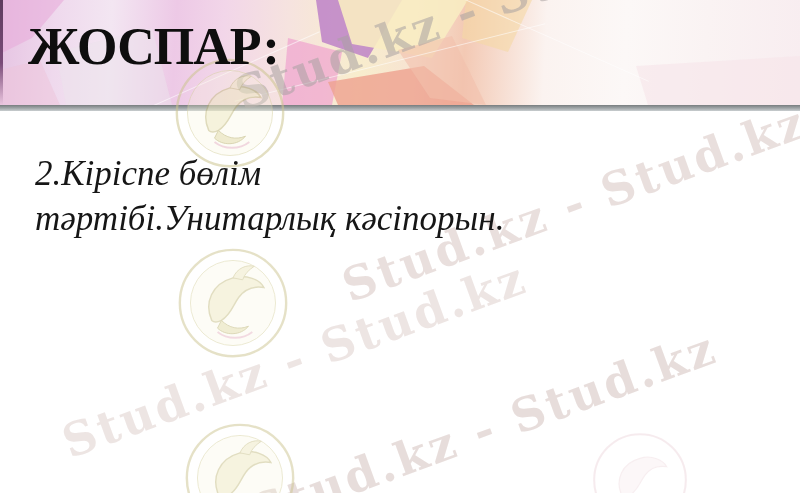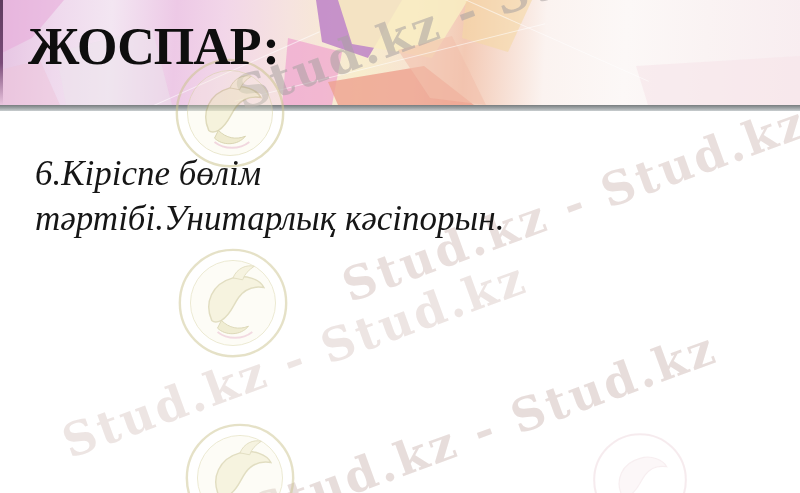--- a/index.html
+++ b/index.html
@@ -109,17 +109,17 @@
     <path d="M44 90 C54 98 70 98 80 90" fill="none" stroke="#e7b7c5" stroke-width="2"></path>
   </svg>
   <svg class="logo logo-d" viewBox="0 0 120 120">
     <circle cx="60" cy="60" r="55" fill="none" stroke="#d9a9b5" stroke-width="2.5"></circle>
     <path d="M38 78 C30 60 38 40 60 34 C74 30 88 36 92 44 C80 42 72 46 66 54 C60 62 58 72 48 78 C44 80 40 80 38 78 Z" fill="#f2dfe2" stroke="#dfb5bf" stroke-width="1.5"></path>
   </svg>
 
   <div class="title">ЖОСПАР:</div>
 
   <div class="content">
-    <div class="line">6.Кіріспе бөлім</div>
+    <div class="line">2.Кіріспе бөлім</div>
     <div class="line">тәртібі.Унитарлық кәсіпорын.</div>
   </div>
 
 </div>
 
 </body></html>

